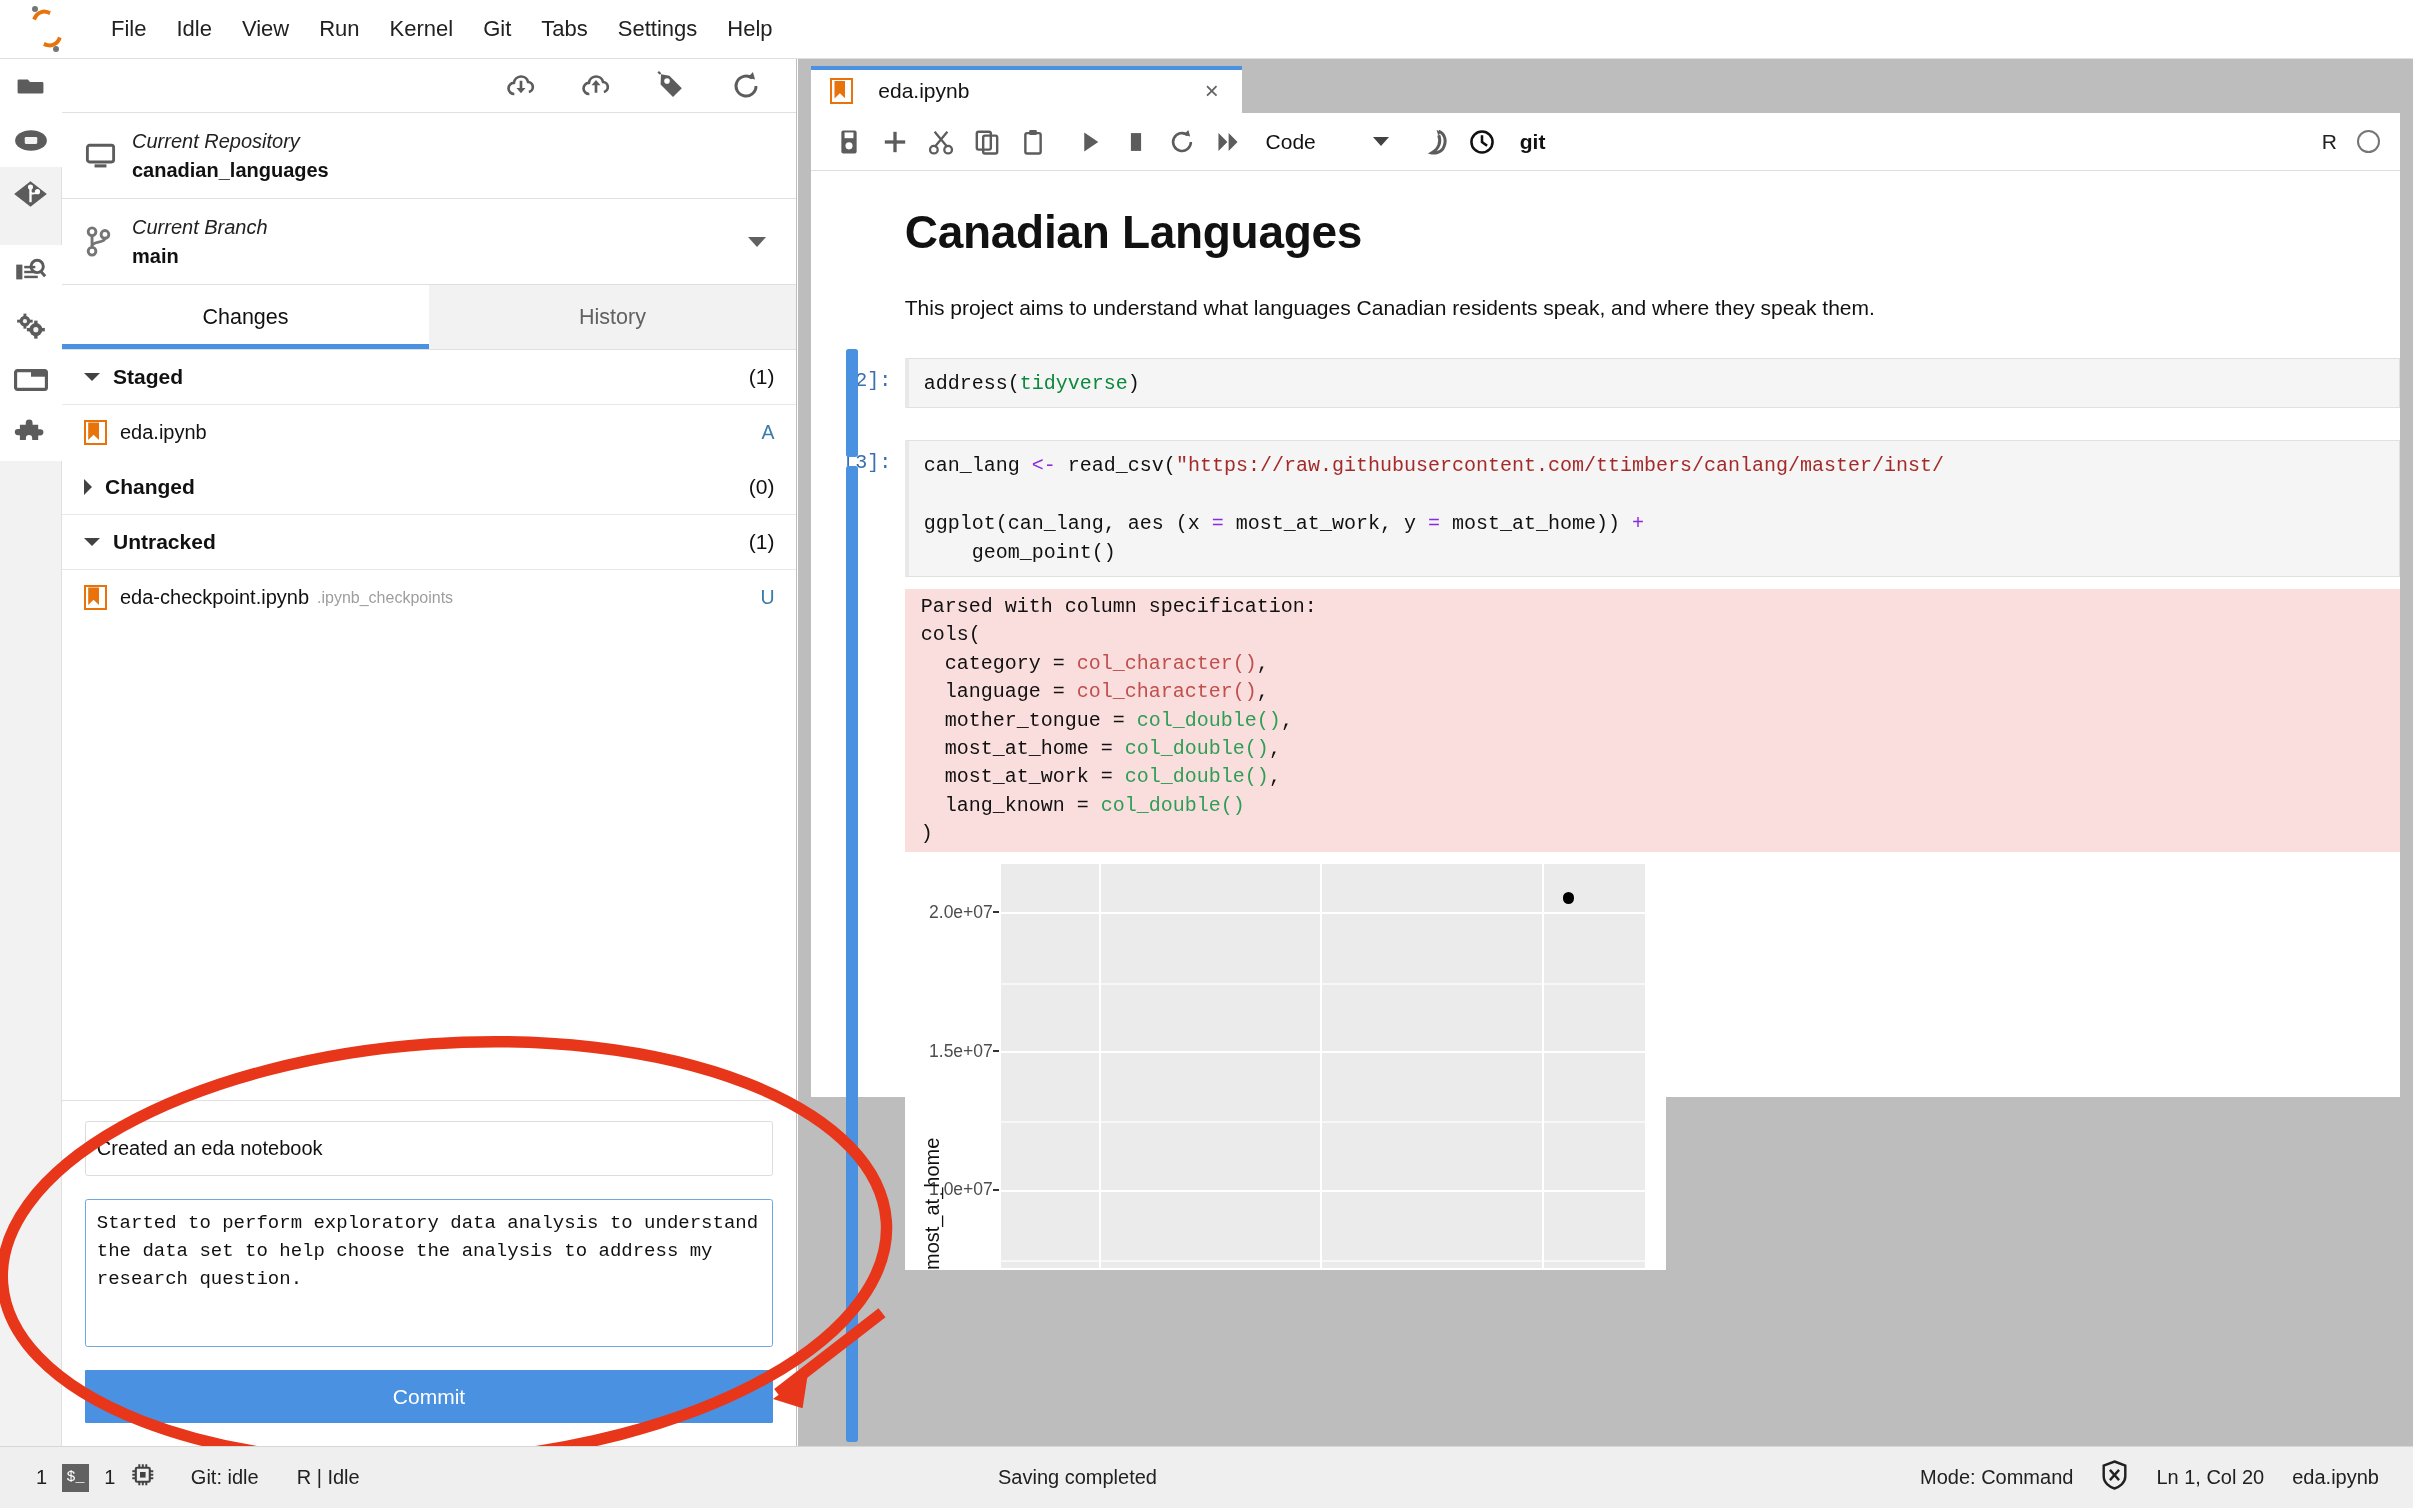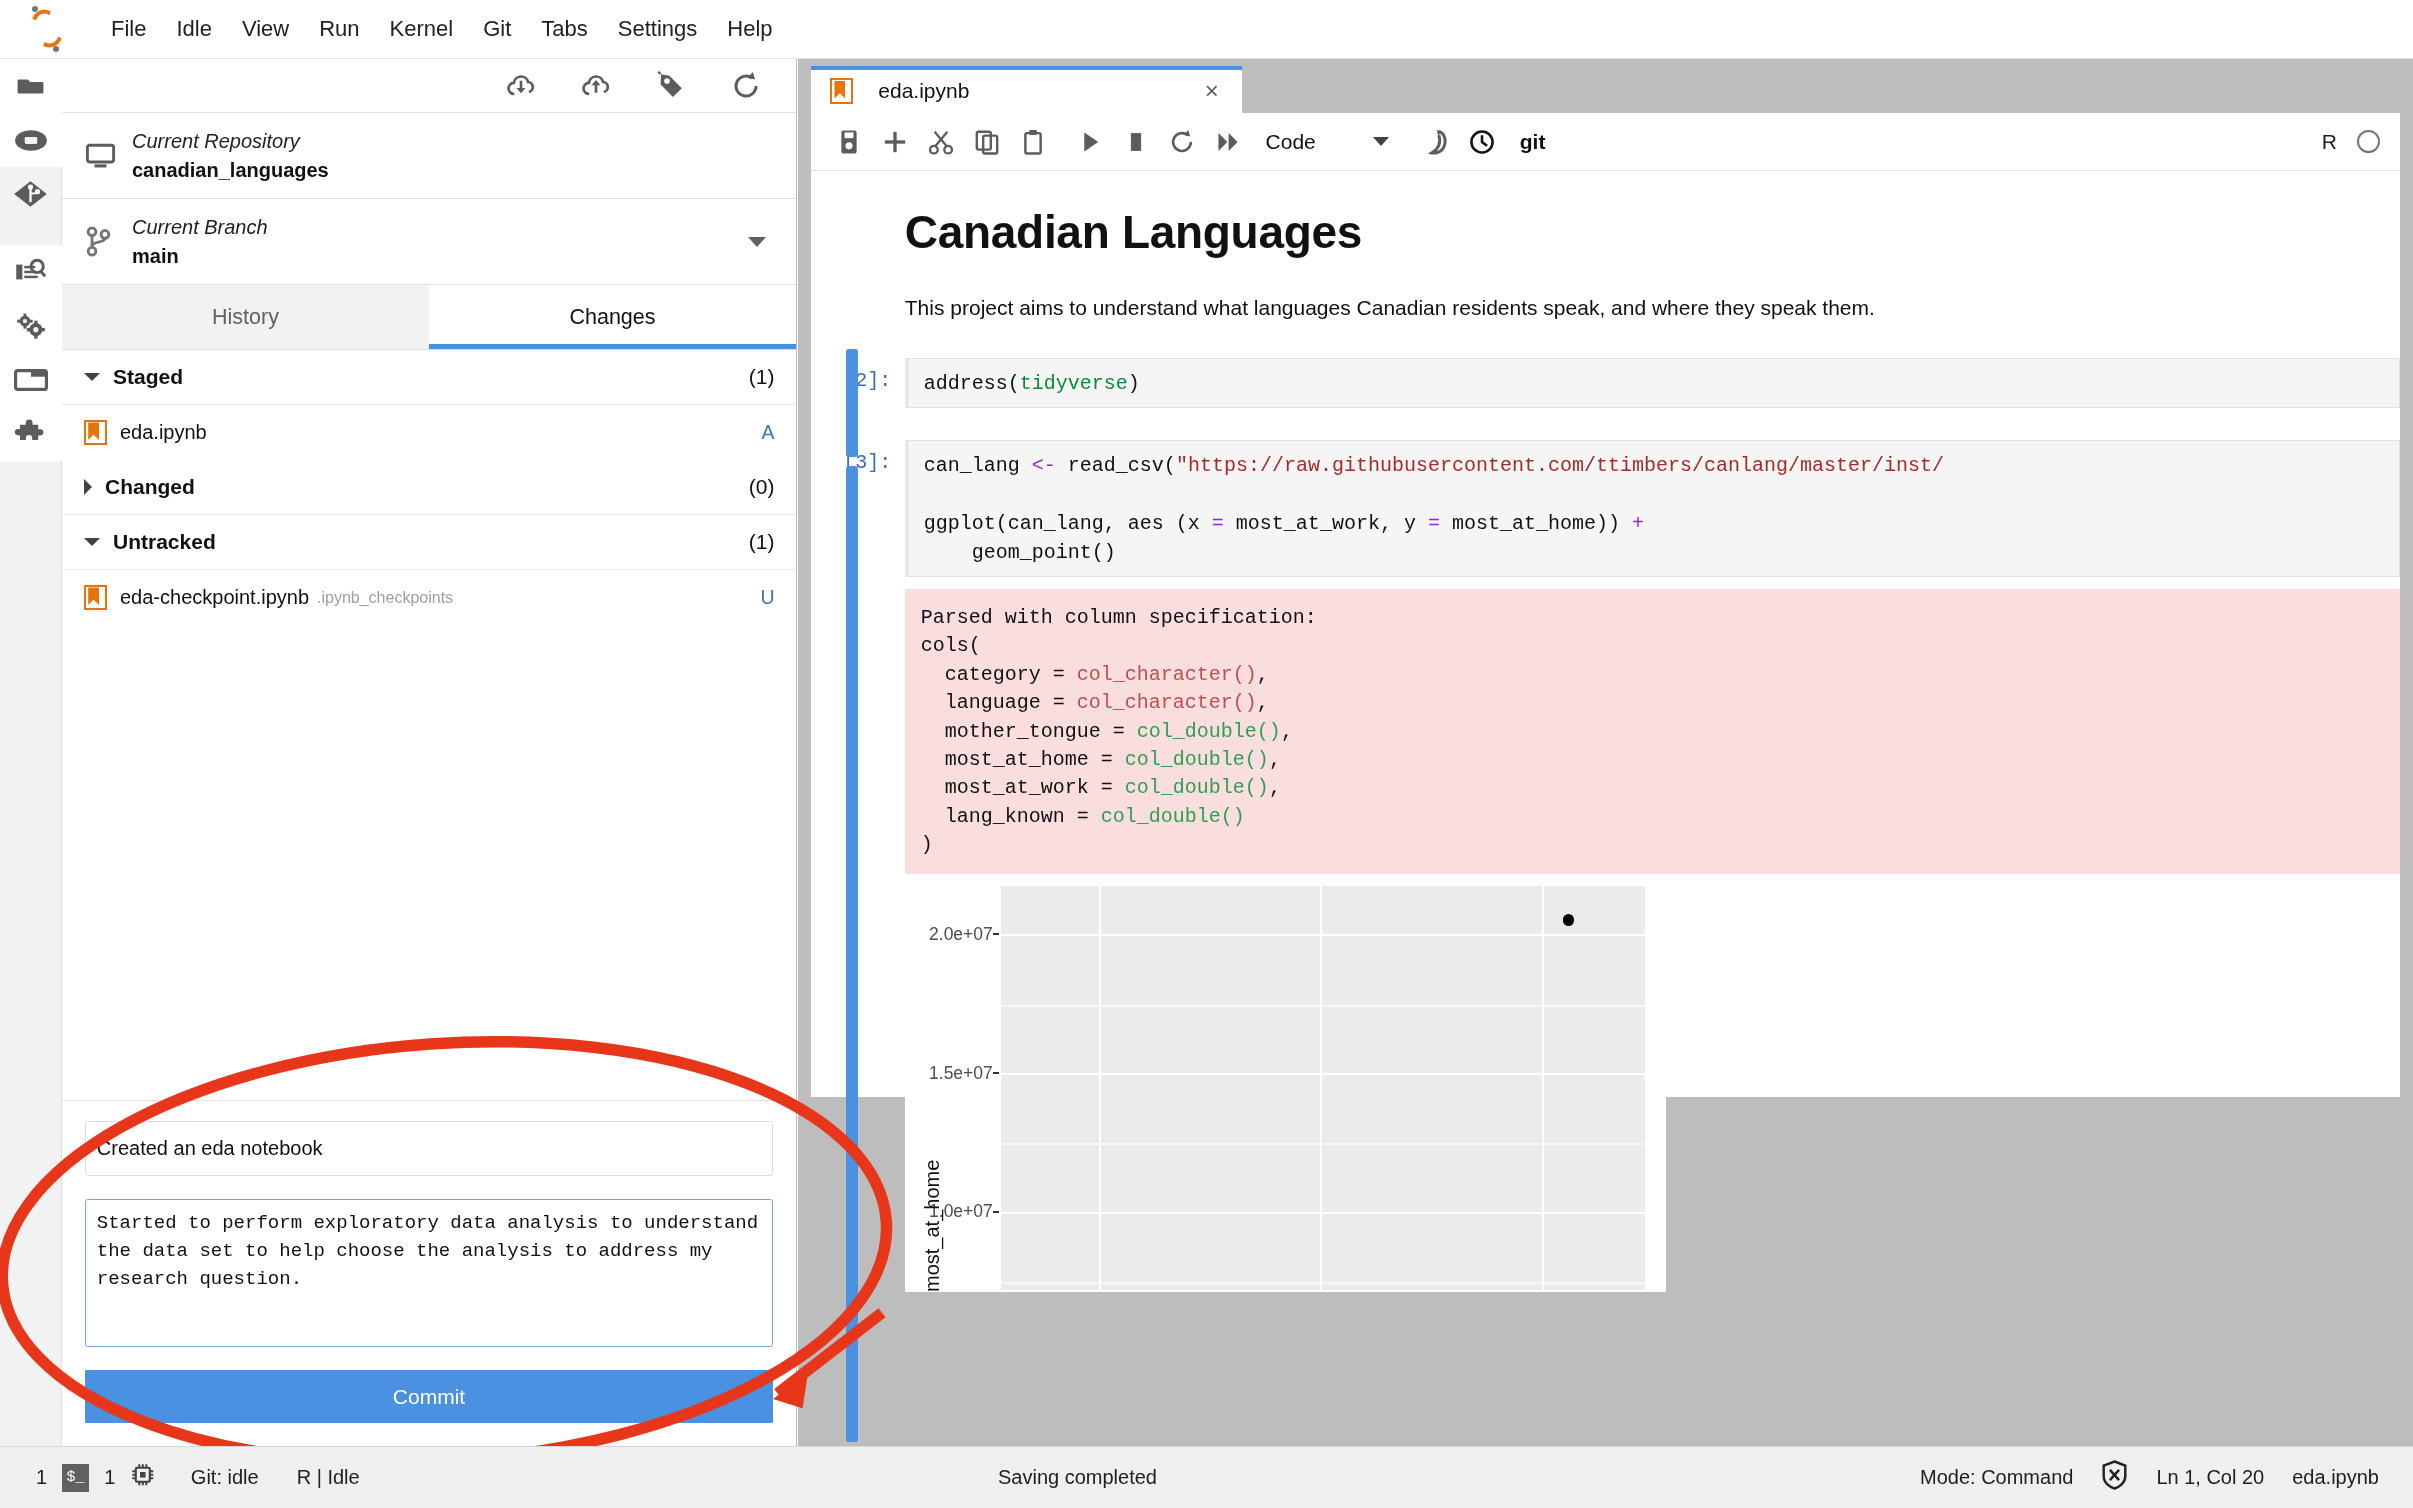--- a/index.html
+++ b/index.html
@@ -181,21 +181,21 @@
     flex: 1; background: #f5f5f5; border: 0.7px solid #e0e0e0; border-left: 4px solid #e8e8e8;
     padding: 9.4px 15px; font-family: "Liberation Mono", monospace; font-size: 20px;
     line-height: 1.45; white-space: pre; overflow: hidden; color: #111;
   }
   .k-op { color: #8a2be2; }
   .k-fn { color: #0a8a3c; }
   .k-str { color: #a52a2a; }
   .k-eq { color: #8a2be2; }
 
   .outbox {
-    flex: 1; background: #fadede; padding: 15px 16px;
+    flex: 1; background: #fadede; padding: 4px 16px;
     font-family: "Liberation Mono", monospace; font-size: 20px; line-height: 1.42;
     white-space: pre; color: #111;
   }
   .o-char { color: #c0504d; }
   .o-dbl { color: #2e9e55; }
 
   .cellbar {
     position: absolute; width: 12px; background: #4b91e2; border-radius: 2.7px; left: 35px;
   }
 
@@ -391,25 +391,25 @@
           </svg>
       </span>
       <span class="txt">
         <div class="lab">Current Branch</div>
         <div class="val">main</div>
       </span>
       <span class="caret-dn"></span>
     </div>
 
     <div class="tabs">
+      <div class="tab active">
+        <span>Changes</span>
+      </div>
       <div class="tab">
         <span>History</span>
-      </div>
-      <div class="tab active">
-        <span>Changes</span>
       </div>
     </div>
 
     <div class="filelist">
 
       <div class="section-hdr">
         <span class="tri open"></span>
         <span class="name">Staged</span>
         <span class="cnt">(1)</span>
       </div>

